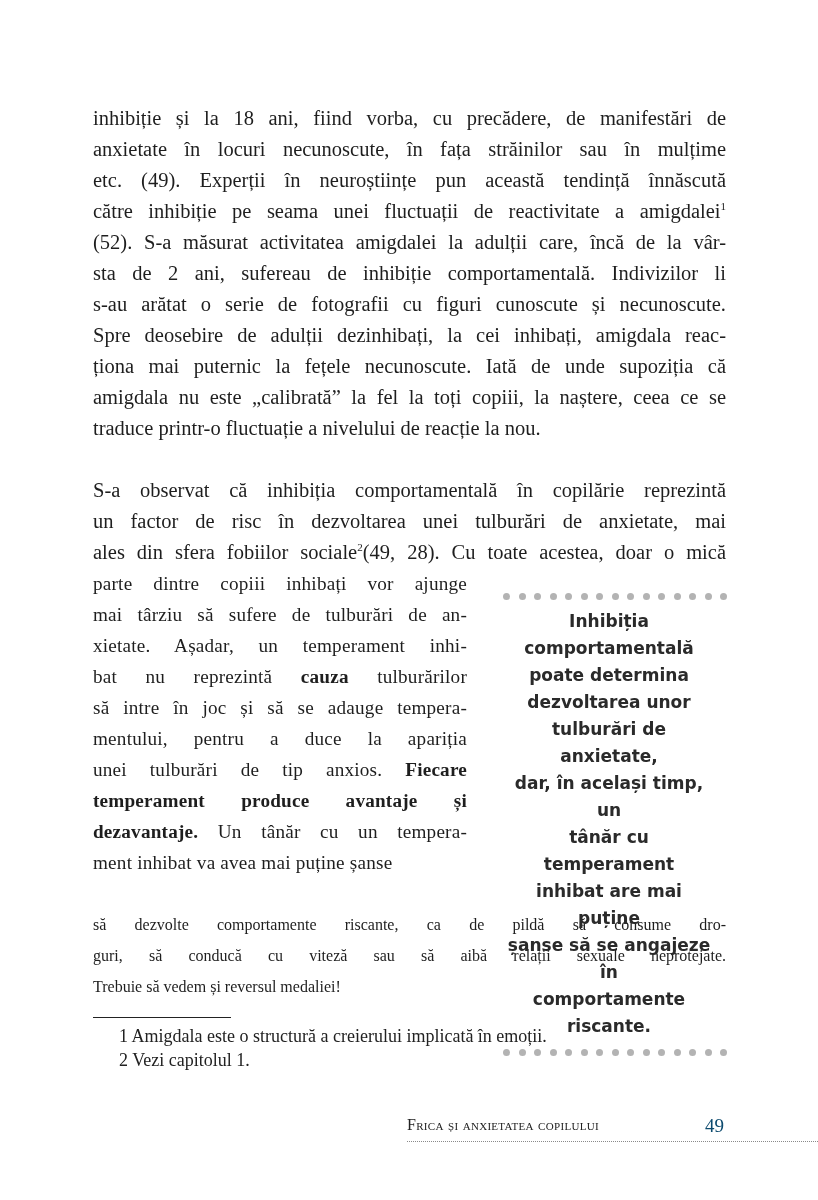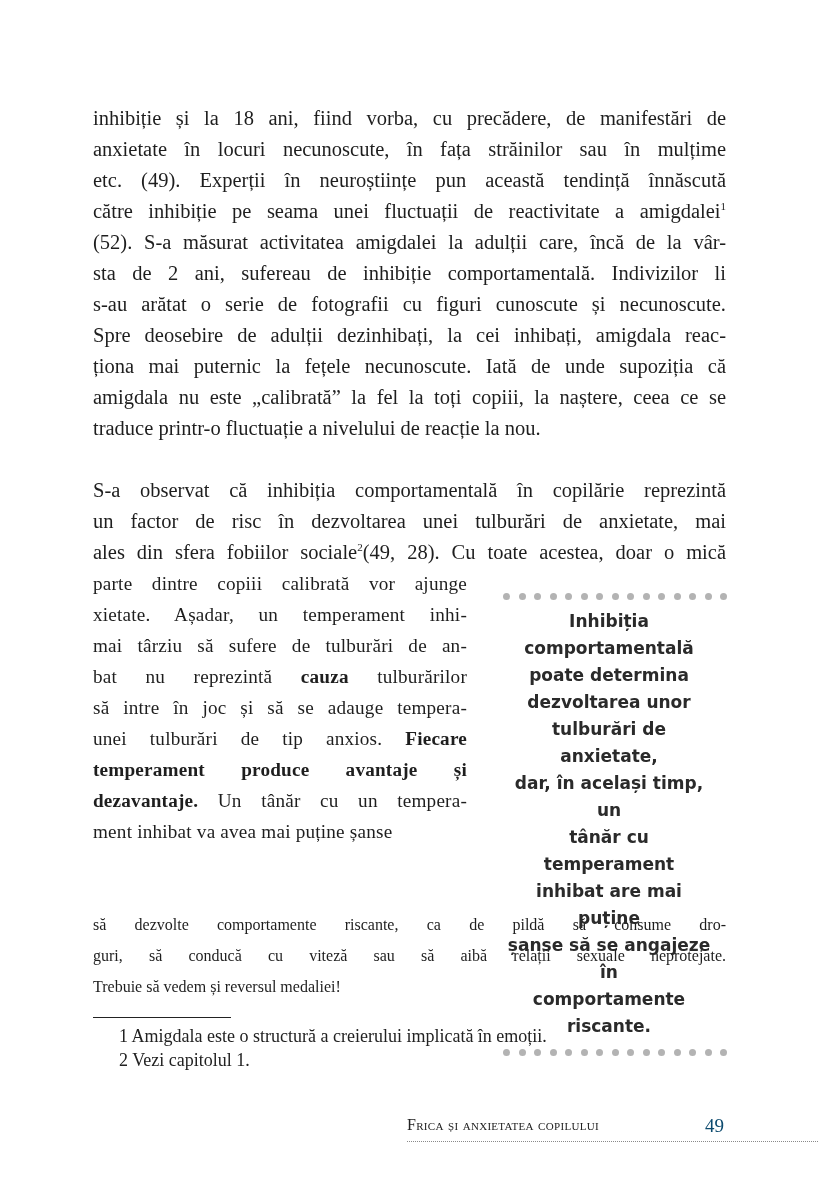--- a/index.html
+++ b/index.html
@@ -62,25 +62,26 @@
     <span class="line last">traduce printr-o fluctuație a nivelului de reacție la nou.</span>
   </div>
 
   <div class="body-text p2">
     <span class="line">S-a observat că inhibiția comportamentală în copilărie reprezintă</span>
     <span class="line">un factor de risc în dezvoltarea unei tulburări de anxietate, mai</span>
     <span class="line"><span>ales din sfera fobiilor sociale</span><sup>2</sup><span>(49, 28). Cu toate acestea, doar o mică</span></span>
   </div>
 
   <div class="float-col">
-    <span class="line">parte dintre copiii calibrată vor ajunge</span>
+    <span class="line">parte dintre copiii inhibați vor ajunge</span>
+    <span class="line">mai târziu să sufere de tulburări de an-</span>
     <span class="line">xietate. Așadar, un temperament inhi-</span>
-    <span class="line">mai târziu să sufere de tulburări de an-</span>
     <span class="line"><span>bat nu reprezintă</span> <b>cauza</b> <span>tulburărilor</span></span>
     <span class="line">să intre în joc și să se adauge tempera-</span>
+    <span class="line">mentului, pentru a duce la apariția</span>
     <span class="line"><span>unei tulburări de tip anxios.</span> <b>Fiecare</b></span>
     <span class="line"><b>temperament produce avantaje și</b></span>
     <span class="line"><b>dezavantaje.</b> <span>Un tânăr cu un tempera-</span></span>
     <span class="line last">ment inhibat va avea mai puține șanse</span>
   </div>
 
   <div class="p2-tail">
     <span class="line">să dezvolte comportamente riscante, ca de pildă să consume dro-</span>
     <span class="line">guri, să conducă cu viteză sau să aibă relații sexuale neprotejate.</span>
     <span class="line last">Trebuie să vedem și reversul medaliei!</span>

